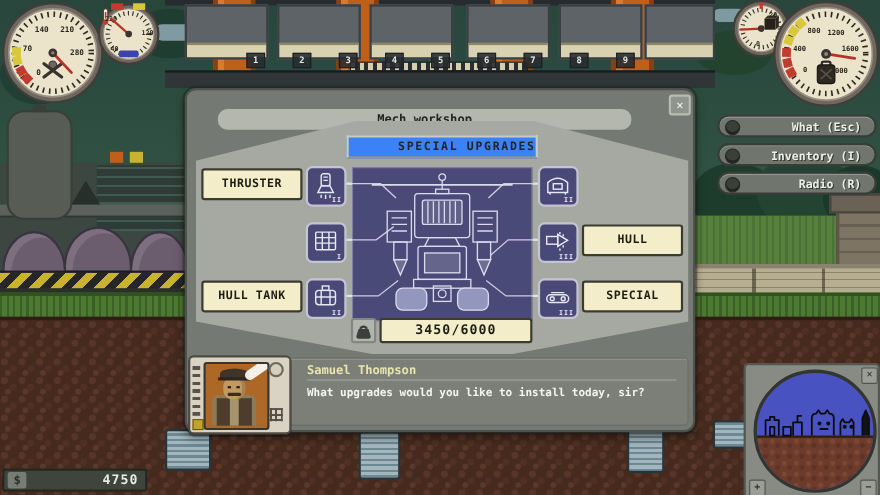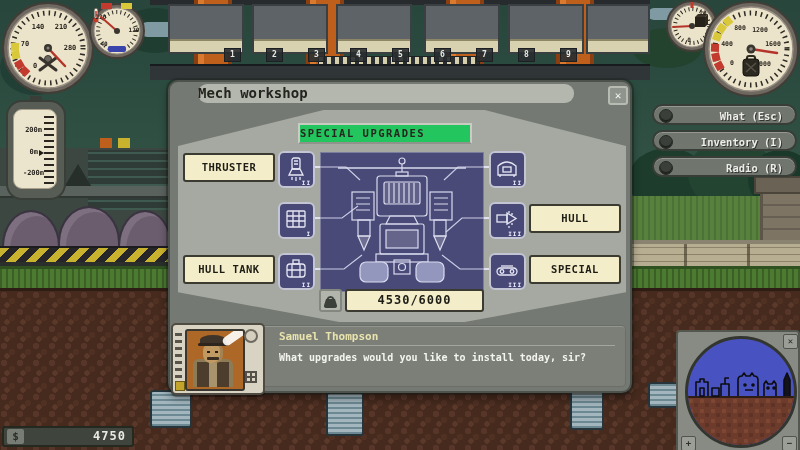--- a/index.html
+++ b/index.html
@@ -34,28 +34,28 @@
   .hudbtn{position:absolute;width:145px;height:21px;background:#70756e;border:2px solid #383d37;border-radius:11px;
           box-shadow:inset 0 1px 0 rgba(255,255,255,.25);color:#edeee9;font-size:10.5px;line-height:21px;text-align:right;
           padding-right:12px;box-sizing:border-box;text-shadow:1px 1px 0 rgba(0,0,0,.55)}
   .hudbtn .knob{position:absolute;left:5px;top:3px;width:12px;height:12px;border-radius:50%;background:#3a3f39;
           border:1px solid #272b26;box-shadow:inset 0 -2px 0 rgba(0,0,0,.45)}
   .mapchip{position:absolute;width:13px;height:13px;background:#9a9e96;border:1px solid #50544c;color:#2e2e2a;
            font-size:9px;line-height:13px;text-align:center;border-radius:2px}
   
   .dialog{left:168px;top:80px;width:464px;height:313px;background:#747973;border:2px solid #4d524c;border-radius:10px;
           box-shadow:0 0 0 2px rgba(25,29,25,.4),0 5px 8px rgba(0,0,0,.4);box-sizing:border-box;z-index:10}
-  .titlebar{left:28px;top:2px;width:376px;height:19px;background:#b4b7ae;border-radius:9px;color:#24241f;
-            font-size:14px;line-height:19px;text-align:left}
+  .titlebar{left:28px;top:17px;width:376px;height:19px;background:#b4b7ae;border-radius:9px;color:#24241f;
+            font-size:11px;line-height:19px;text-align:center}
   .closebtn{left:438px;top:4px;width:20px;height:19px;background:#8f948d;border:2px solid #b8bbb2;border-radius:3px;
             color:#f4f5f1;font-size:11px;line-height:15px;text-align:center;box-sizing:border-box;cursor:pointer}
   .octagon{left:8px;top:28px;width:448px;height:212px;background:#a6a9a1;
            clip-path:polygon(32.5% 0,68.5% 0,100% 17%,100% 86%,64% 100%,36% 100%,0 86%,0 17%)}
-  .hdrbox{left:128px;top:41px;width:174px;height:21px;background:#22c55e;border:2px solid #c9ccc2;border-bottom-color:#8f938b;
-          box-sizing:border-box;color:#26261f;font-size:10.5px;line-height:17px;text-align:left;letter-spacing:1.5px}
+  .hdrbox{left:145px;top:41px;width:174px;height:21px;background:#3b82f6;border:2px solid #c9ccc2;border-bottom-color:#8f938b;
+          box-sizing:border-box;color:#26261f;font-size:10.5px;line-height:17px;text-align:right;letter-spacing:1.5px}
   .btn-cream{position:absolute;width:92px;height:29px;background:#f3edca;border:2px solid #3b3b31;border-radius:3px;
              box-sizing:border-box;color:#1d1d16;font-size:10.5px;line-height:25px;text-align:center;letter-spacing:.5px;cursor:pointer}
   .btn-icon{position:absolute;width:37px;height:37px;background:#494978;border:2px solid #c3c5d4;border-radius:6px;
             box-sizing:border-box;cursor:pointer}
   .btn-icon svg{position:absolute;left:4px;top:3px}
   .lvl{position:absolute;right:2px;bottom:0;font-size:6px;color:#eef;letter-spacing:1px}
   .bp-panel{left:150px;top:70px;width:164px;height:140px;background:#4a4a78;box-shadow:inset 0 0 0 1px rgba(255,255,255,.28)}
   .conn{position:absolute;width:6px;height:2px;background:#dfe1ef}
   .wt-icon{left:149px;top:207px;width:23px;height:23px;background:#b2b5ac;border:2px solid #83878p;border:2px solid #83877f;
            border-radius:3px;box-sizing:border-box}
@@ -220,27 +220,20 @@
       <path d="M44,63 l10,9 M54,63 l-10,9" stroke="#575247" stroke-width="1.5"></path>
     </g>
     <line x1="49" y1="49" x2="75" y2="53" stroke="#b5342a" stroke-width="2.5" stroke-linecap="round"></line>
     <circle cx="49" cy="49" r="4.5" fill="#3a362f"></circle>
       <circle cx="49" cy="49" r="1.8" fill="#8a857c"></circle>
   </svg>
 </div>
 
 <div class="abs" style="left:6px;top:100px;width:56px;height:96px;background:#575c55;border:2px solid #3a3e38;border-radius:16px">
   <div class="abs" style="left:22px;top:-6px;width:12px;height:6px;background:#3a3e38"></div>
-  <div class="abs" style="left:5px;top:7px;width:42px;height:78px;background:#ece5cd;border-radius:9px;border:1px solid #a89f8c">
-    <div class="abs" style="right:2px;top:4px;width:10px;height:70px;background:repeating-linear-gradient(0deg,#2a261f 0 2px,transparent 2px 6px)"></div>
-    <span class="abs" style="right:14px;top:16px;font-size:7px;color:#2a261f">200m</span>
-    <span class="abs" style="right:18px;top:38px;font-size:7px;color:#2a261f">0m</span>
-    <span class="abs" style="right:12px;top:59px;font-size:7px;color:#2a261f">-200m</span>
-    <div class="abs" style="right:12px;top:40px;width:0;height:0;border-top:3px solid transparent;border-bottom:3px solid transparent;border-left:5px solid #1d1a14"></div>
-  </div>
 </div>
 
 <div class="hudbtn" style="left:652px;top:104px">
   <span class="knob"></span>
   <span>What (Esc)</span>
 </div>
 <div class="hudbtn" style="left:652px;top:130px">
   <span class="knob"></span>
   <span>Inventory (I)</span>
 </div>
@@ -396,21 +389,21 @@
     <span class="lvl">III</span>
   </div>
   <div class="btn-cream" style="left:359px;top:173px">SPECIAL</div>
 
   <div class="abs wt-icon">
     <svg width="19" height="19" viewBox="0 0 19 19" style="position:absolute;left:0;top:0">
       <path d="M6.5,8 A3.2,3.2 0 0 1 12.5,8" fill="none" stroke="#3b403b" stroke-width="2"></path>
       <path d="M5,8 h9 l2,6.5 a2,2 0 0 1 -2,2.5 h-9 a2,2 0 0 1 -2,-2.5 Z" fill="#3b403b"></path>
     </svg>
   </div>
-  <div class="abs wt-box">4530/6000</div>
+  <div class="abs wt-box">3450/6000</div>
 
   <div class="abs speech">
     <span class="npc-name">Samuel Thompson</span>
     <div class="npc-line"></div>
     <span class="npc-text">What upgrades would you like to install today, sir?</span>
   </div>
 
   <div class="abs tv">
     <div class="abs" style="left:2px;top:5px;width:7px;height:48px;background:repeating-linear-gradient(0deg,#57534a 0 3px,transparent 3px 7px)"></div>
     <div class="abs" style="left:2px;top:56px;width:8px;height:8px;background:#c2a42c;border:1px solid #6b5a14"></div>

